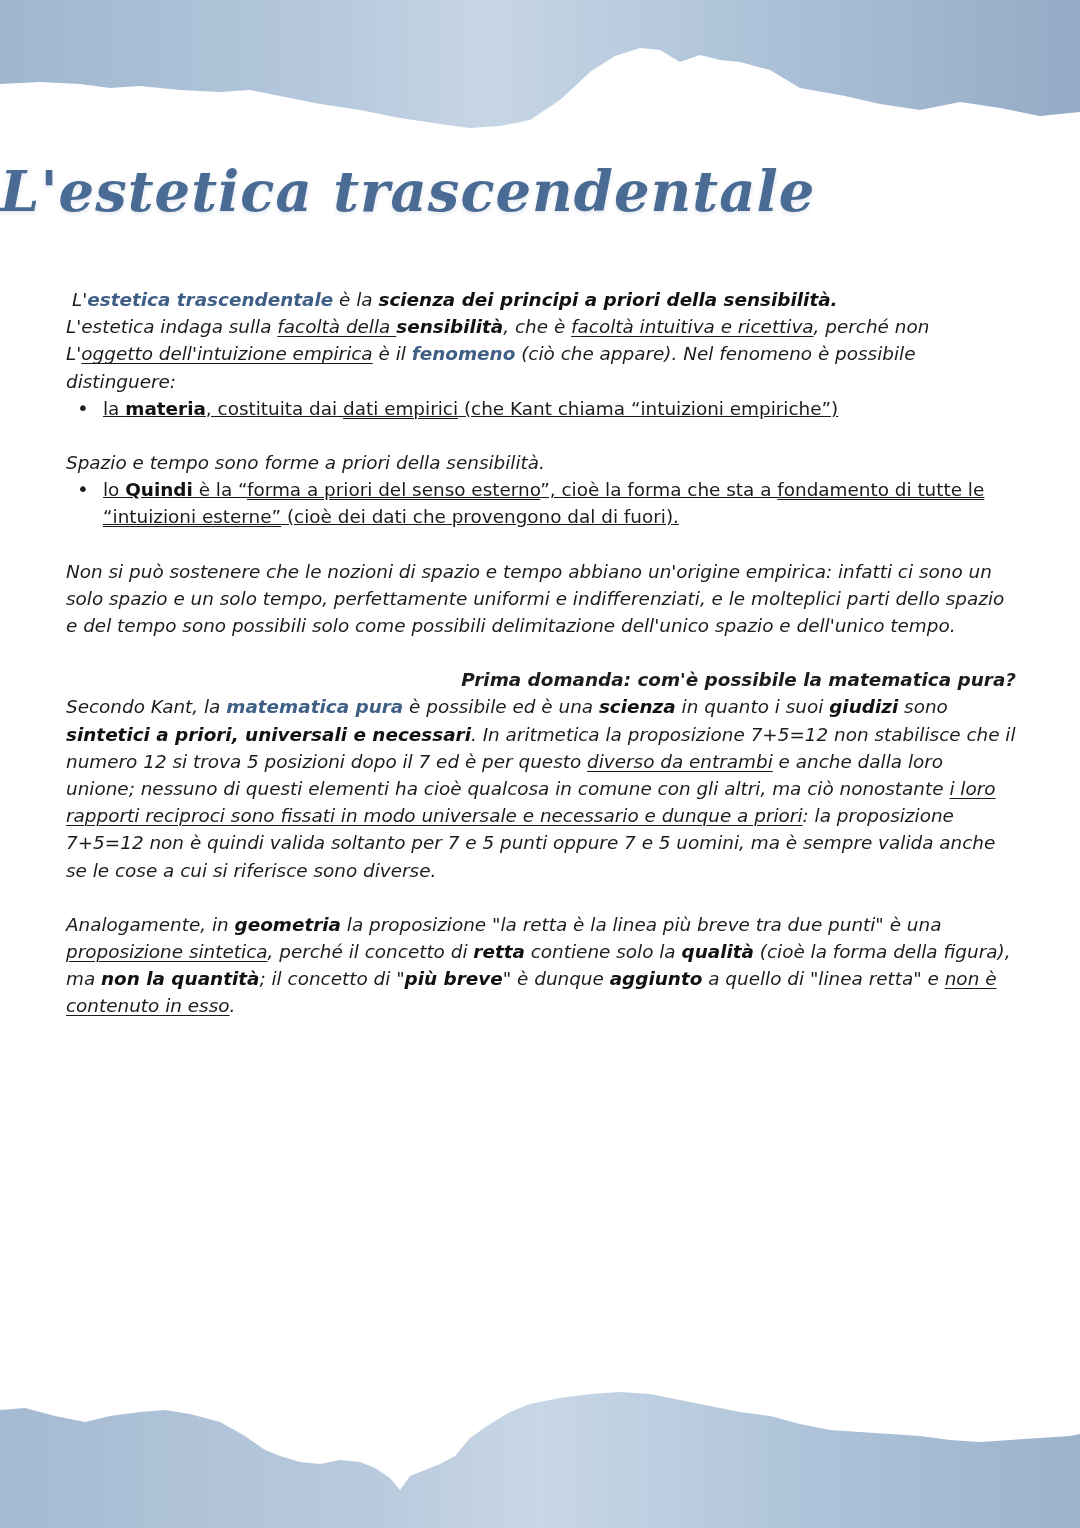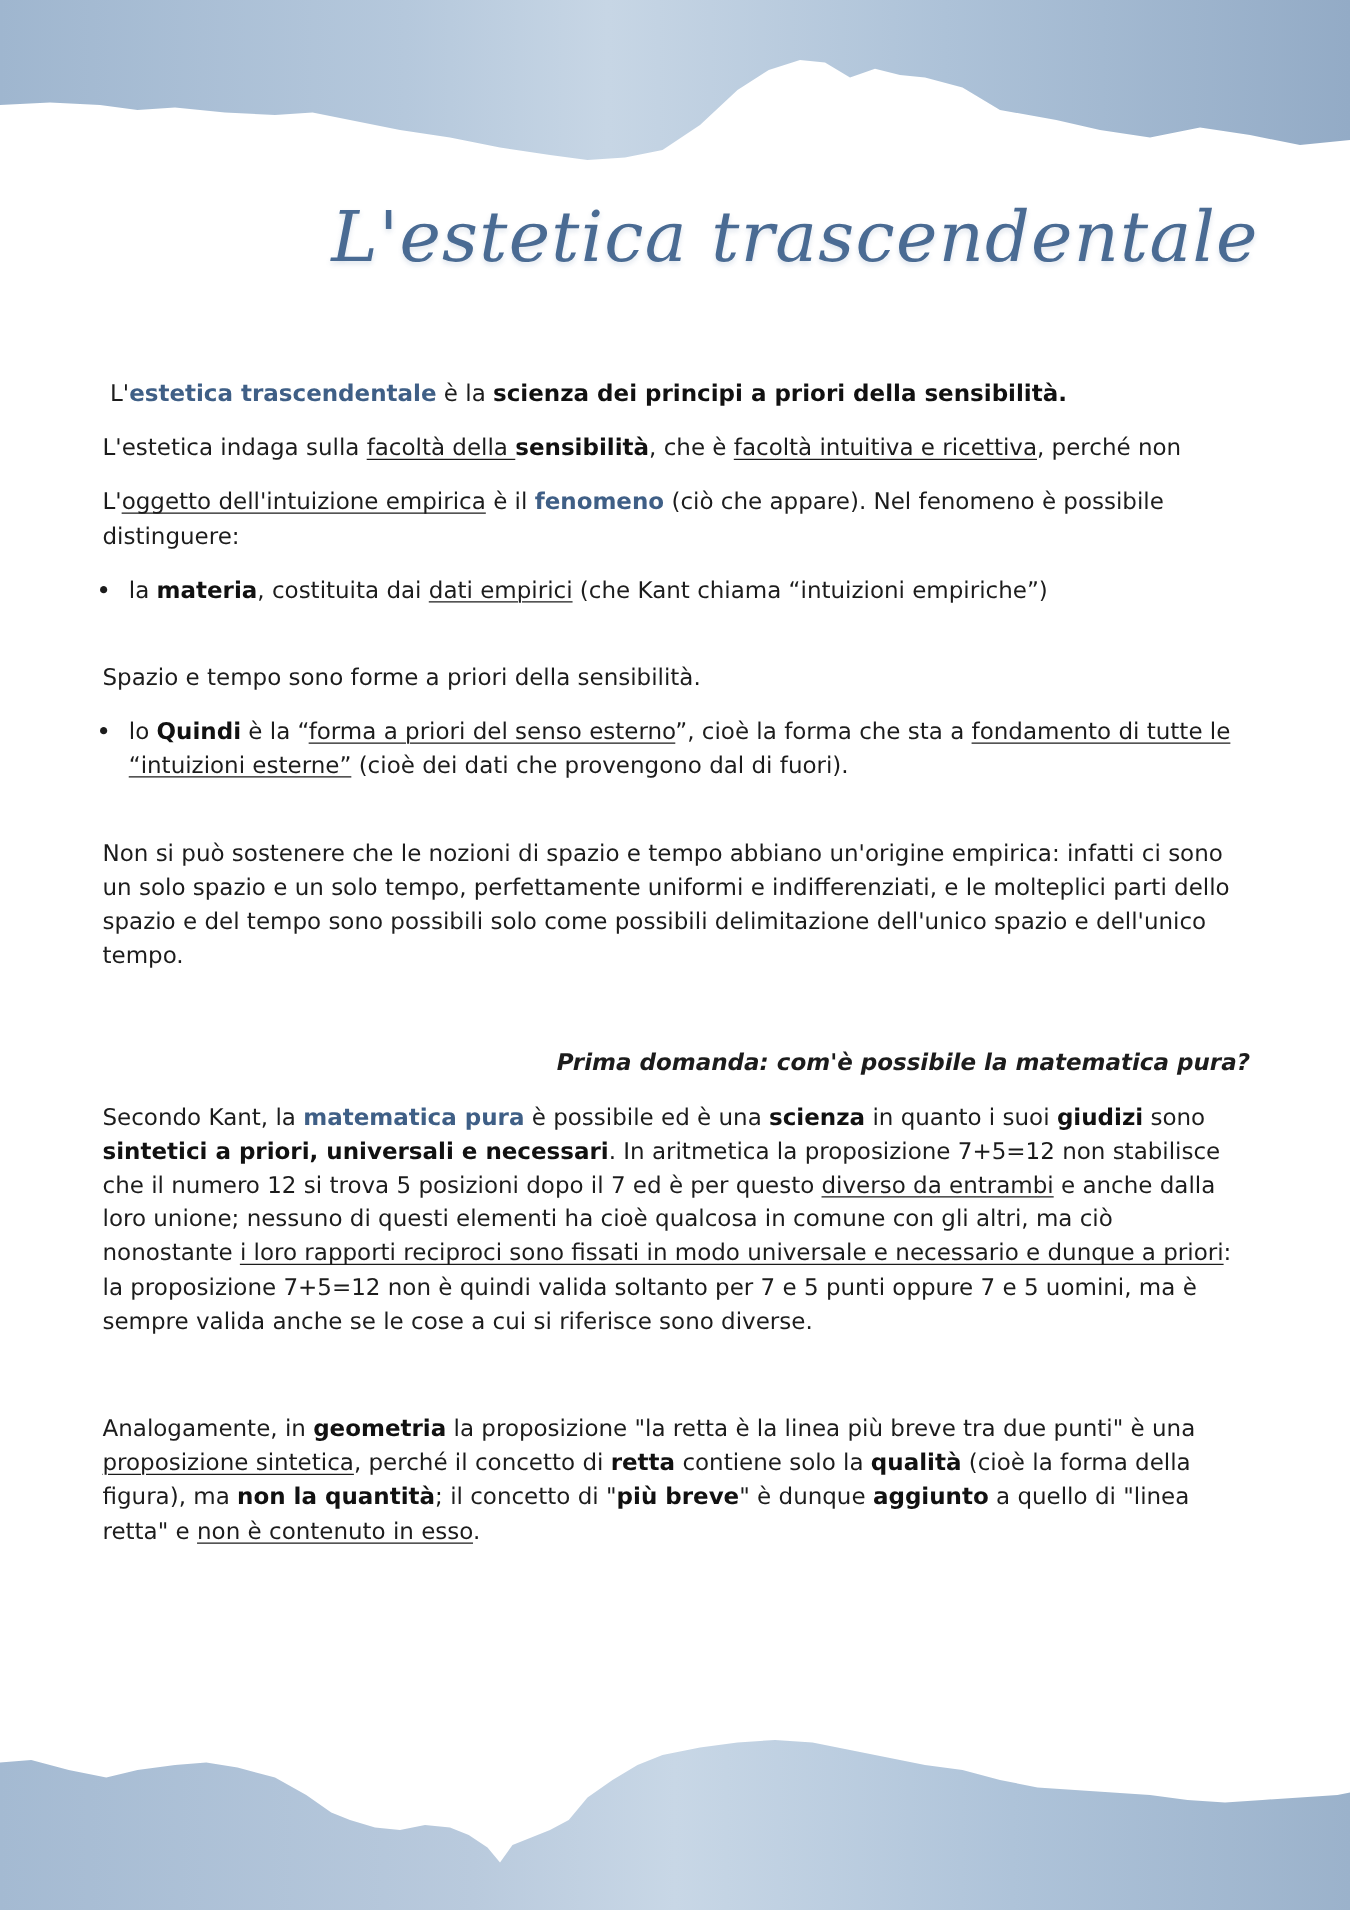--- a/index.html
+++ b/index.html
@@ -8,38 +8,38 @@
     background:#ffffff;
     font-family:"DejaVu Sans", sans-serif;
     color:#1c1c1c;
   }
   .banner { position:absolute; left:0; width:1080px; }
   .banner svg { display:block; }
   .banner-top { top:0; height:150px; }
   .banner-bottom { top:1378px; height:150px; }
 
   .title {
-    position:absolute; top:158px; left:0; width:1007px; text-align:right;
+    position:absolute; top:158px; left:0; width:1007px; text-align:left;
     font-family:"DejaVu Serif", serif; font-style:italic;
     font-size:56px; color:#4a6b93; letter-spacing:1px;
     text-shadow:0 2px 4px rgba(74,107,147,0.18);
-    font-weight:normal;
+    font-weight:bold;
   }
 
   .content {
     position:absolute; left:66px; top:286px; width:950px;
     font-size:18.4px; line-height:27.2px;
   }
-  .content p { margin:16px; }
+  .content p { margin:0;font-style:italic; }
   .gap { height:27px; }
   .accent { color:#3f5f86; font-weight:bold; }
   b { font-weight:bold; color:#111; }
   u { text-decoration:underline; text-underline-offset:3px; text-decoration-thickness:1px; }
   ul { margin:0; padding:0 0 0 37px; list-style:none; }
-  ul li { position:relative; }
+  ul li { position:relative;text-decoration:underline; }
   ul li::before {
     content:"•"; position:absolute; left:-26px; top:0; font-size:20px;
   }
   .subhead {
     text-align:right; font-weight:bold; font-style:italic; padding-left:30px;
   }
   .indent1 { padding-left:6px; }
 </style>
 </head>
 <body>

